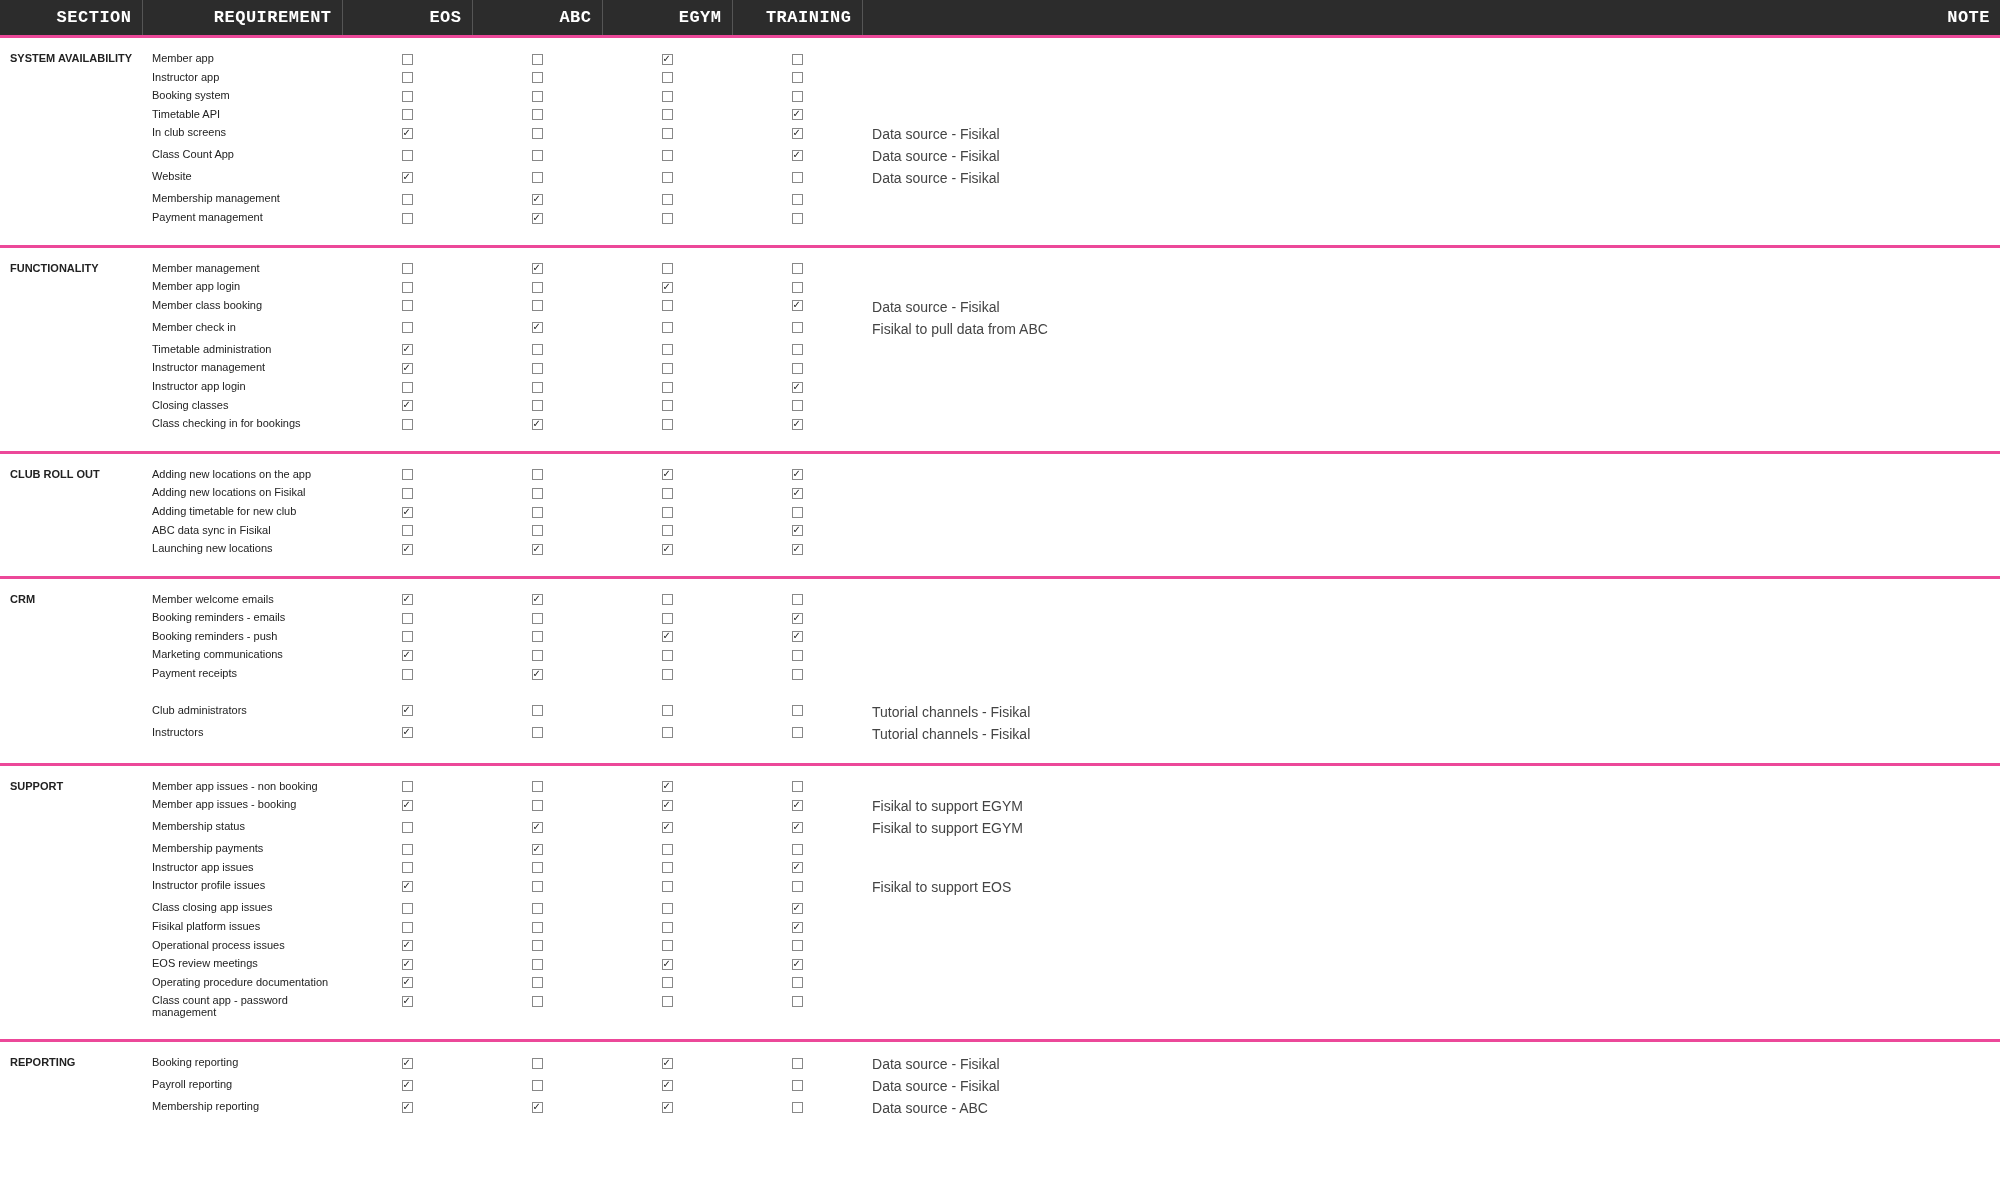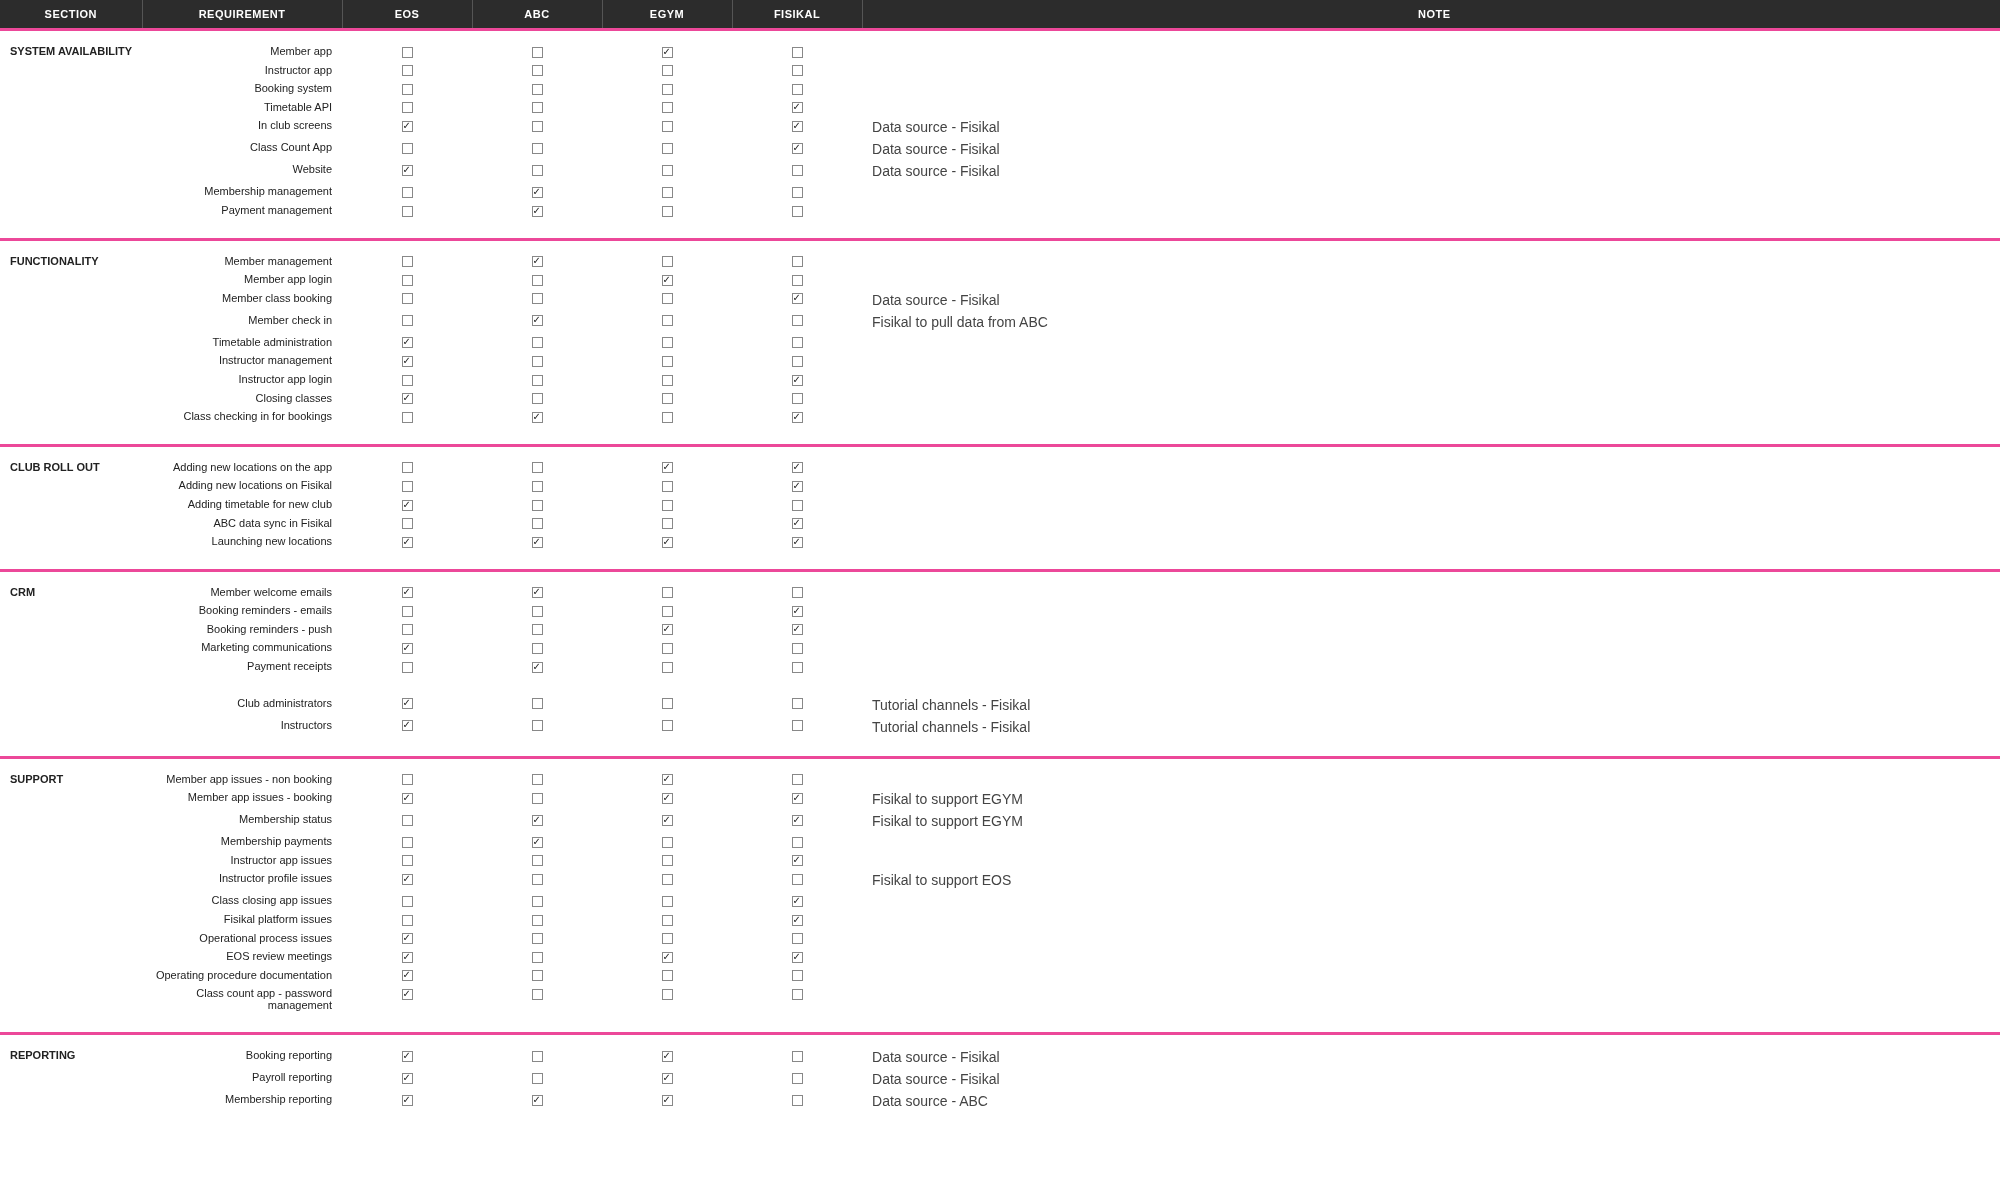--- a/index.html
+++ b/index.html
@@ -1,46 +1,47 @@
 <!DOCTYPE html>
 <html><head>
   <meta charset="utf-8">
   <style>
     * { box-sizing: border-box; margin: 0; padding: 0; }
     body { font-family: Arial, sans-serif; font-size: 11px; background: #fff; }
     table { width: 100%; border-collapse: collapse; }
     thead tr th {
       background: #2c2c2c;
       color: #fff;
-      text-align: center;
+      text-align: right;
       padding: 8px 10px;
-      font-size: 11px;
+      font-size: 17px;
       font-weight: bold;
       letter-spacing: 0.5px;
       border-right: 1px solid #555;
+      font-family: Liberation Mono, monospace;
     }
     thead tr th:last-child { border-right: none; padding-left: 16px; }
     tbody tr td {
       padding: 3px 10px;
       vertical-align: top;
       border-bottom: none;
       font-size: 11px;
       color: #222;
     }
     tbody tr.section-start td {
       border-top: 3px solid #ec4899;
       padding-top: 14px;
     }
     .section-label {
       font-weight: bold;
       font-size: 11px;
       white-space: nowrap;
       padding-top: 5px;
     }
-    .req-cell { min-width: 160px; text-align: right; }
+    .req-cell { min-width: 160px; }
     .check-cell { text-align: center; width: 60px; }
     .checkbox {
       display: inline-block;
       width: 11px;
       height: 11px;
       border: 1px solid #888;
       background: #fff;
       position: relative;
       vertical-align: middle;
     }
@@ -63,21 +64,21 @@
 <body>
 
 <table>
   <thead>
     <tr>
       <th class="col-section">SECTION</th>
       <th class="col-req">REQUIREMENT</th>
       <th class="col-eos">EOS</th>
       <th class="col-abc">ABC</th>
       <th class="col-egym">EGYM</th>
-      <th class="col-fisikal">FISIKAL</th>
+      <th class="col-fisikal">TRAINING</th>
       <th class="col-note">NOTE</th>
     </tr>
   </thead>
   <tbody id="table-body">
   <tr class="section-start">
         <td class="col-section section-label">SYSTEM AVAILABILITY</td>
         <td class="col-req req-cell">Member app</td>
         <td class="col-eos check-cell"><span class="checkbox"></span></td>
         <td class="col-abc check-cell"><span class="checkbox"></span></td>
         <td class="col-egym check-cell"><span class="checkbox checked"></span></td>

